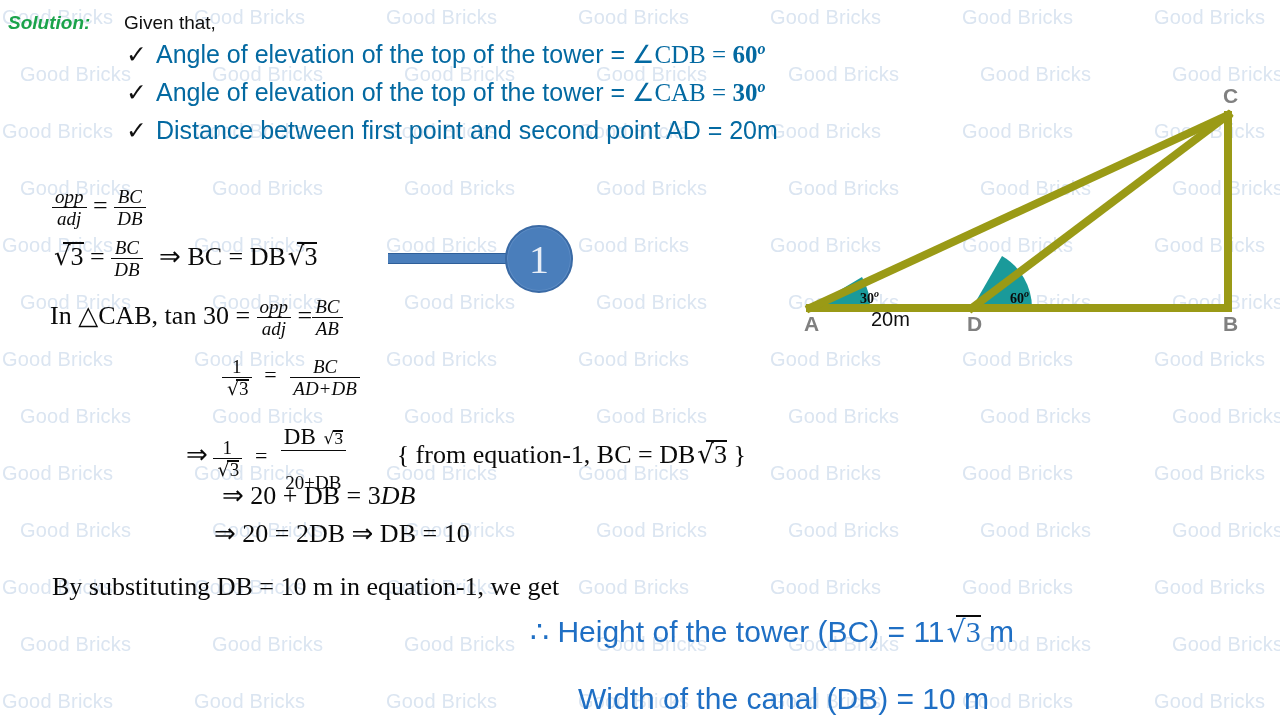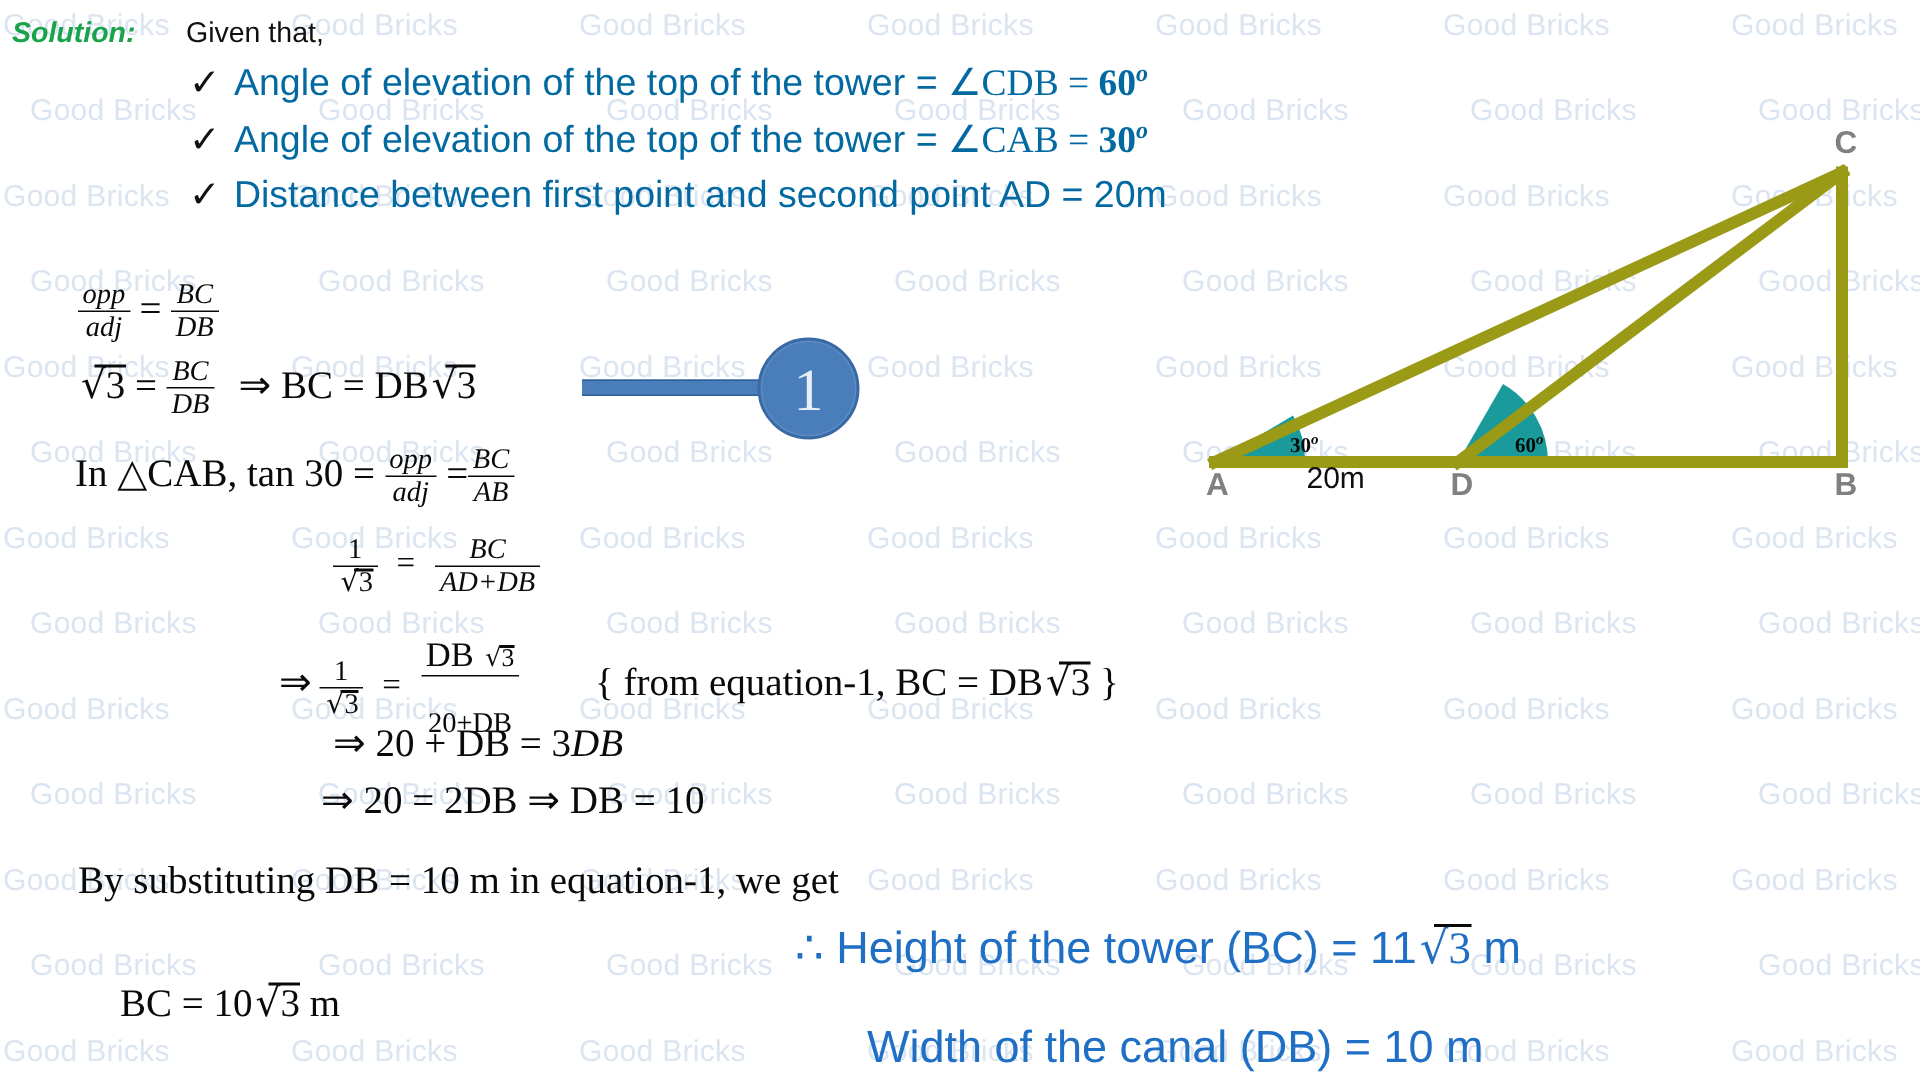--- a/index.html
+++ b/index.html
@@ -289,23 +289,20 @@
 
     <div class="abs math" style="left:222px;top:480px;font-size:26px;">
       <span>⇒ 20 + DB = 3</span><span style="font-style:italic;">DB</span>
     </div>
 
     <div class="abs math" style="left:214px;top:518px;font-size:26px;"><span>⇒ 20  = 2DB ⇒ DB = 10</span></div>
 
     <div class="abs math" style="left:52px;top:572px;font-size:26px;"><span>By substituting DB = 10 m in equation-1, we get</span></div>
 
 
-    <div class="abs math" style="left:80px;top:654px;font-size:26px;">
-      <span>BC = 10</span><span class="rad"><span class="bar"></span><span class="rsym">√</span><span>3</span></span><span> m</span>
-    </div>
 
     <div class="abs concl" style="left:530px;top:614px;">
       <span>∴ Height of the tower (BC) = 11</span><span class="rad serif-rad"><span class="bar"></span><span class="rsym">√</span><span>3</span></span><span> m</span>
     </div>
 
     <div class="abs concl" style="left:578px;top:682px;"><span>Width of the canal (DB) = 10 m</span></div>
 
     <div id="diagram">
       <svg width="500" height="290" viewBox="0 0 500 290">
 

